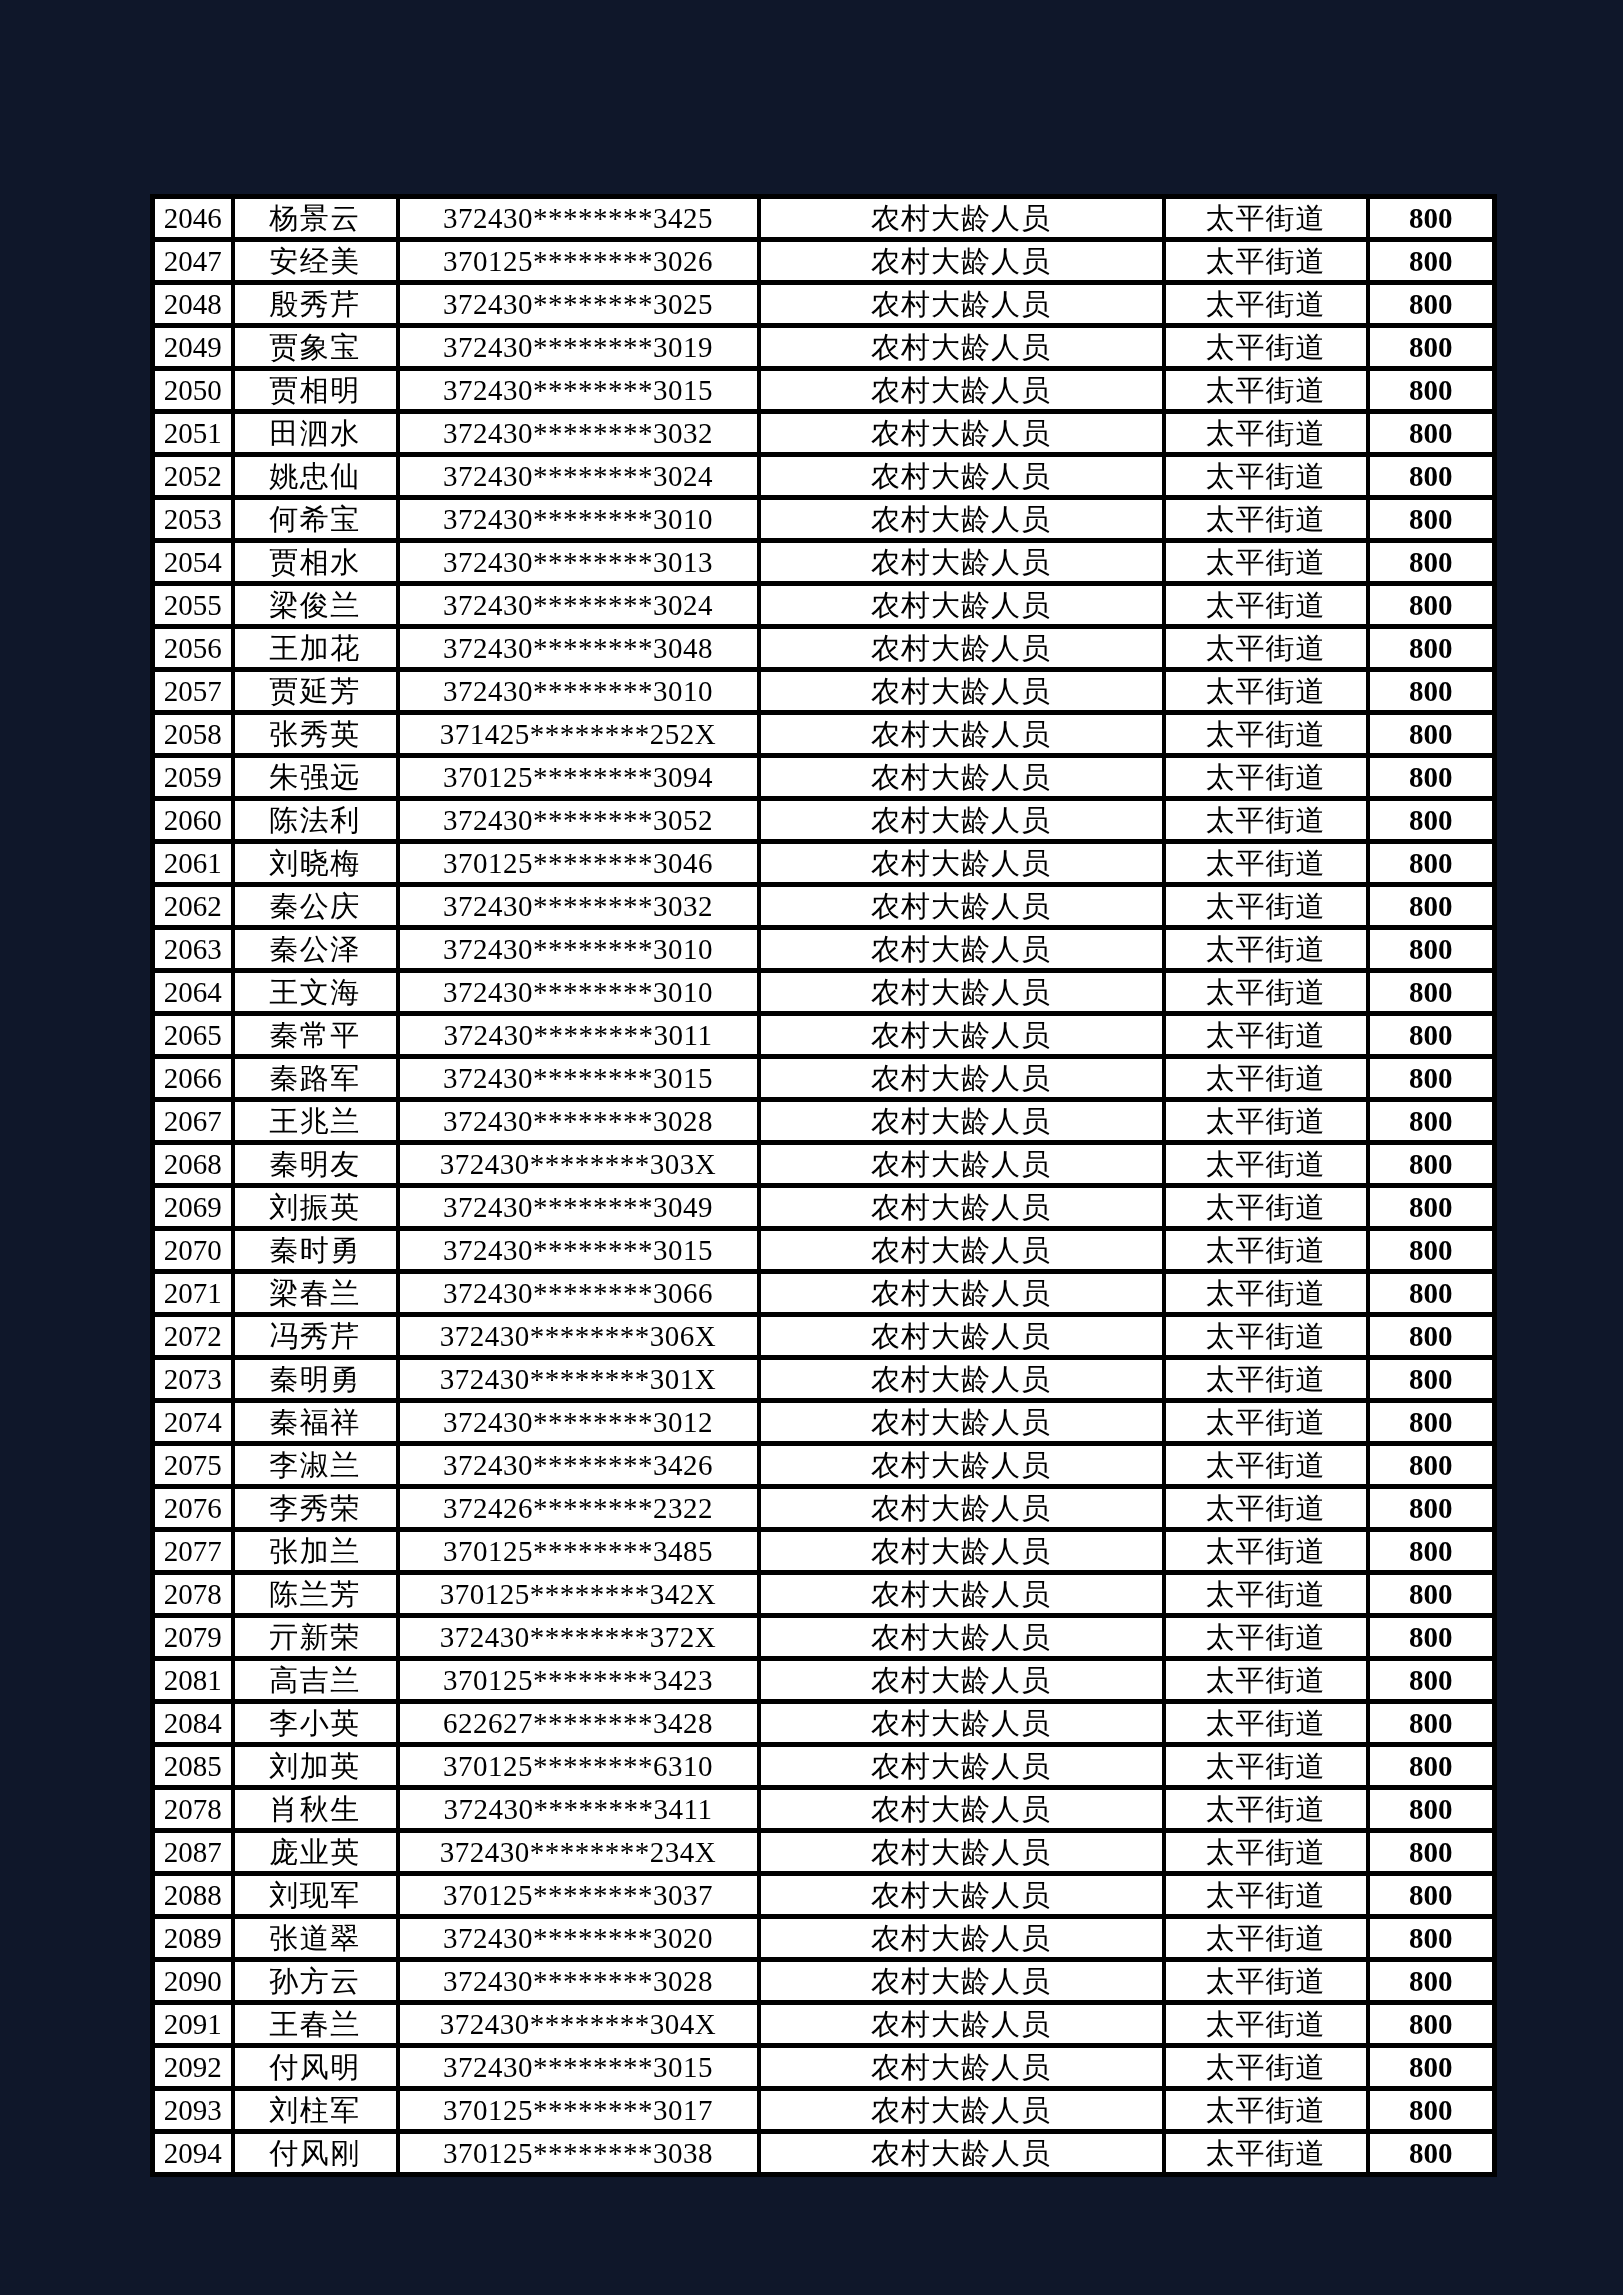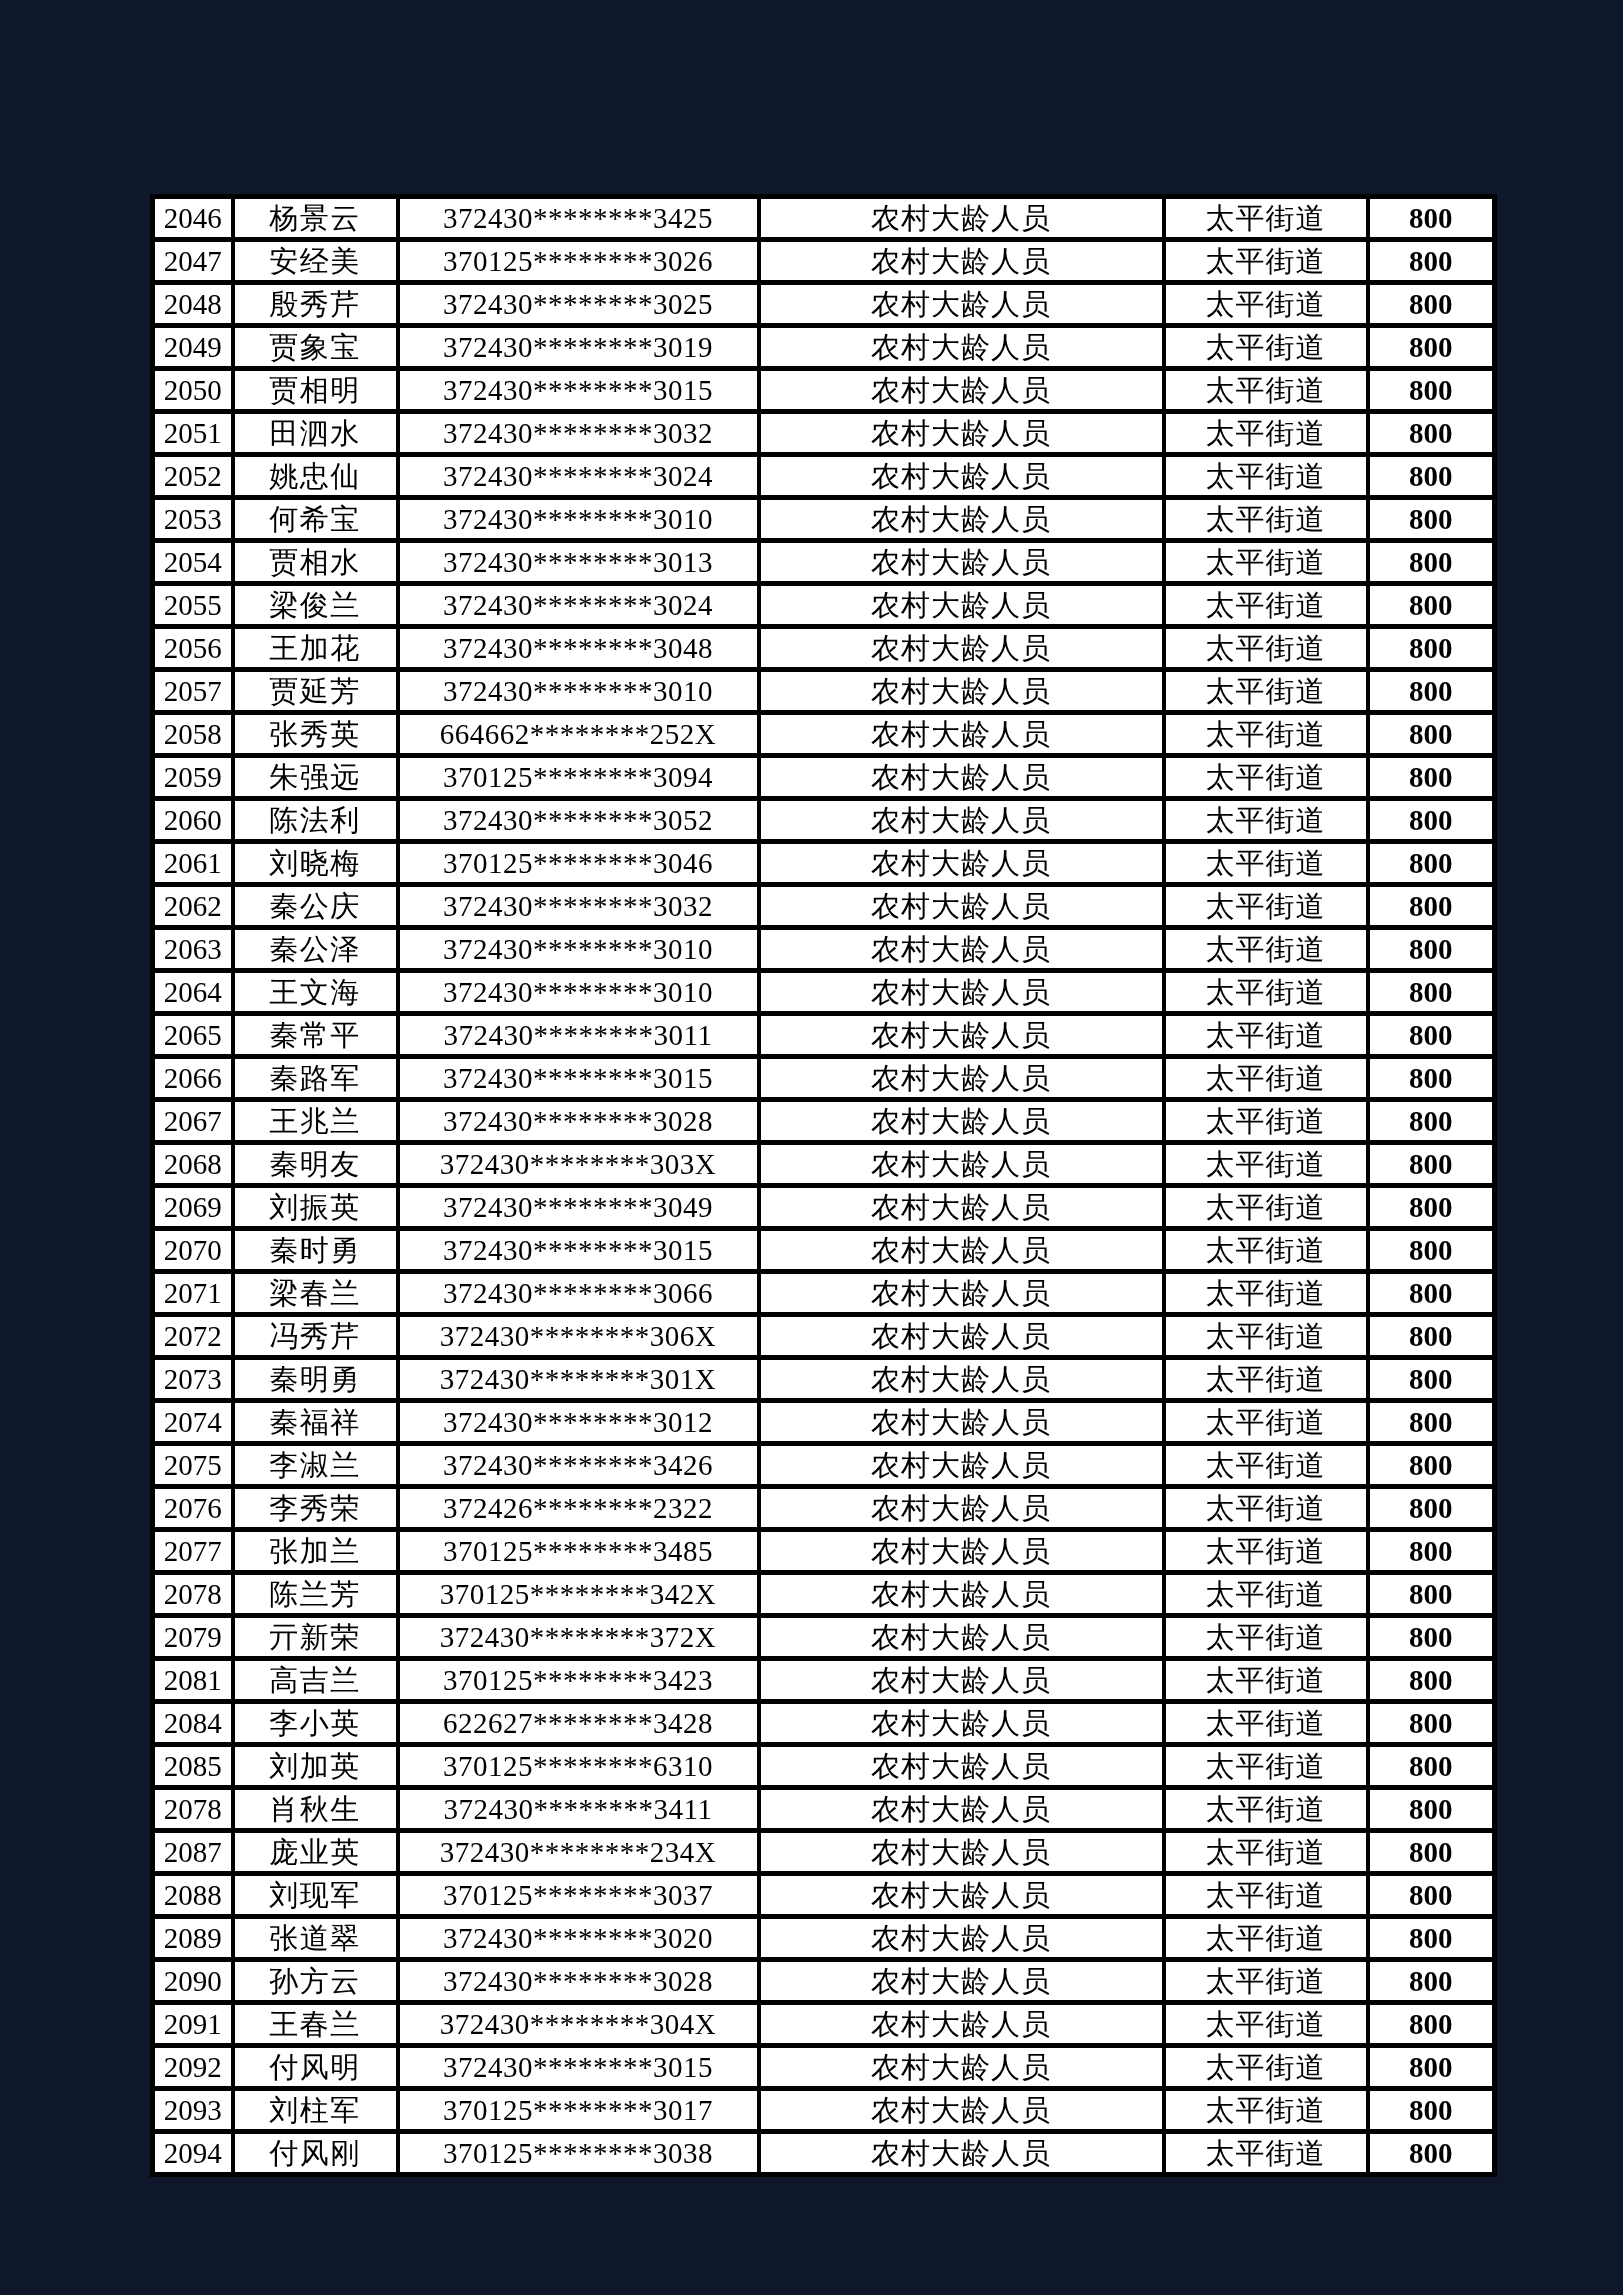--- a/index.html
+++ b/index.html
@@ -160,21 +160,21 @@
     <td class="c-seq">2057</td>
     <td class="c-name">贾延芳</td>
     <td class="c-id">372430********3010</td>
     <td class="c-cat">农村大龄人员</td>
     <td class="c-street">太平街道</td>
     <td class="c-amt">800</td>
   </tr>
         <tr>
     <td class="c-seq">2058</td>
     <td class="c-name">张秀英</td>
-    <td class="c-id">664662********252X</td>
+    <td class="c-id">371425********252X</td>
     <td class="c-cat">农村大龄人员</td>
     <td class="c-street">太平街道</td>
     <td class="c-amt">800</td>
   </tr>
         <tr>
     <td class="c-seq">2059</td>
     <td class="c-name">朱强远</td>
     <td class="c-id">370125********3094</td>
     <td class="c-cat">农村大龄人员</td>
     <td class="c-street">太平街道</td>

